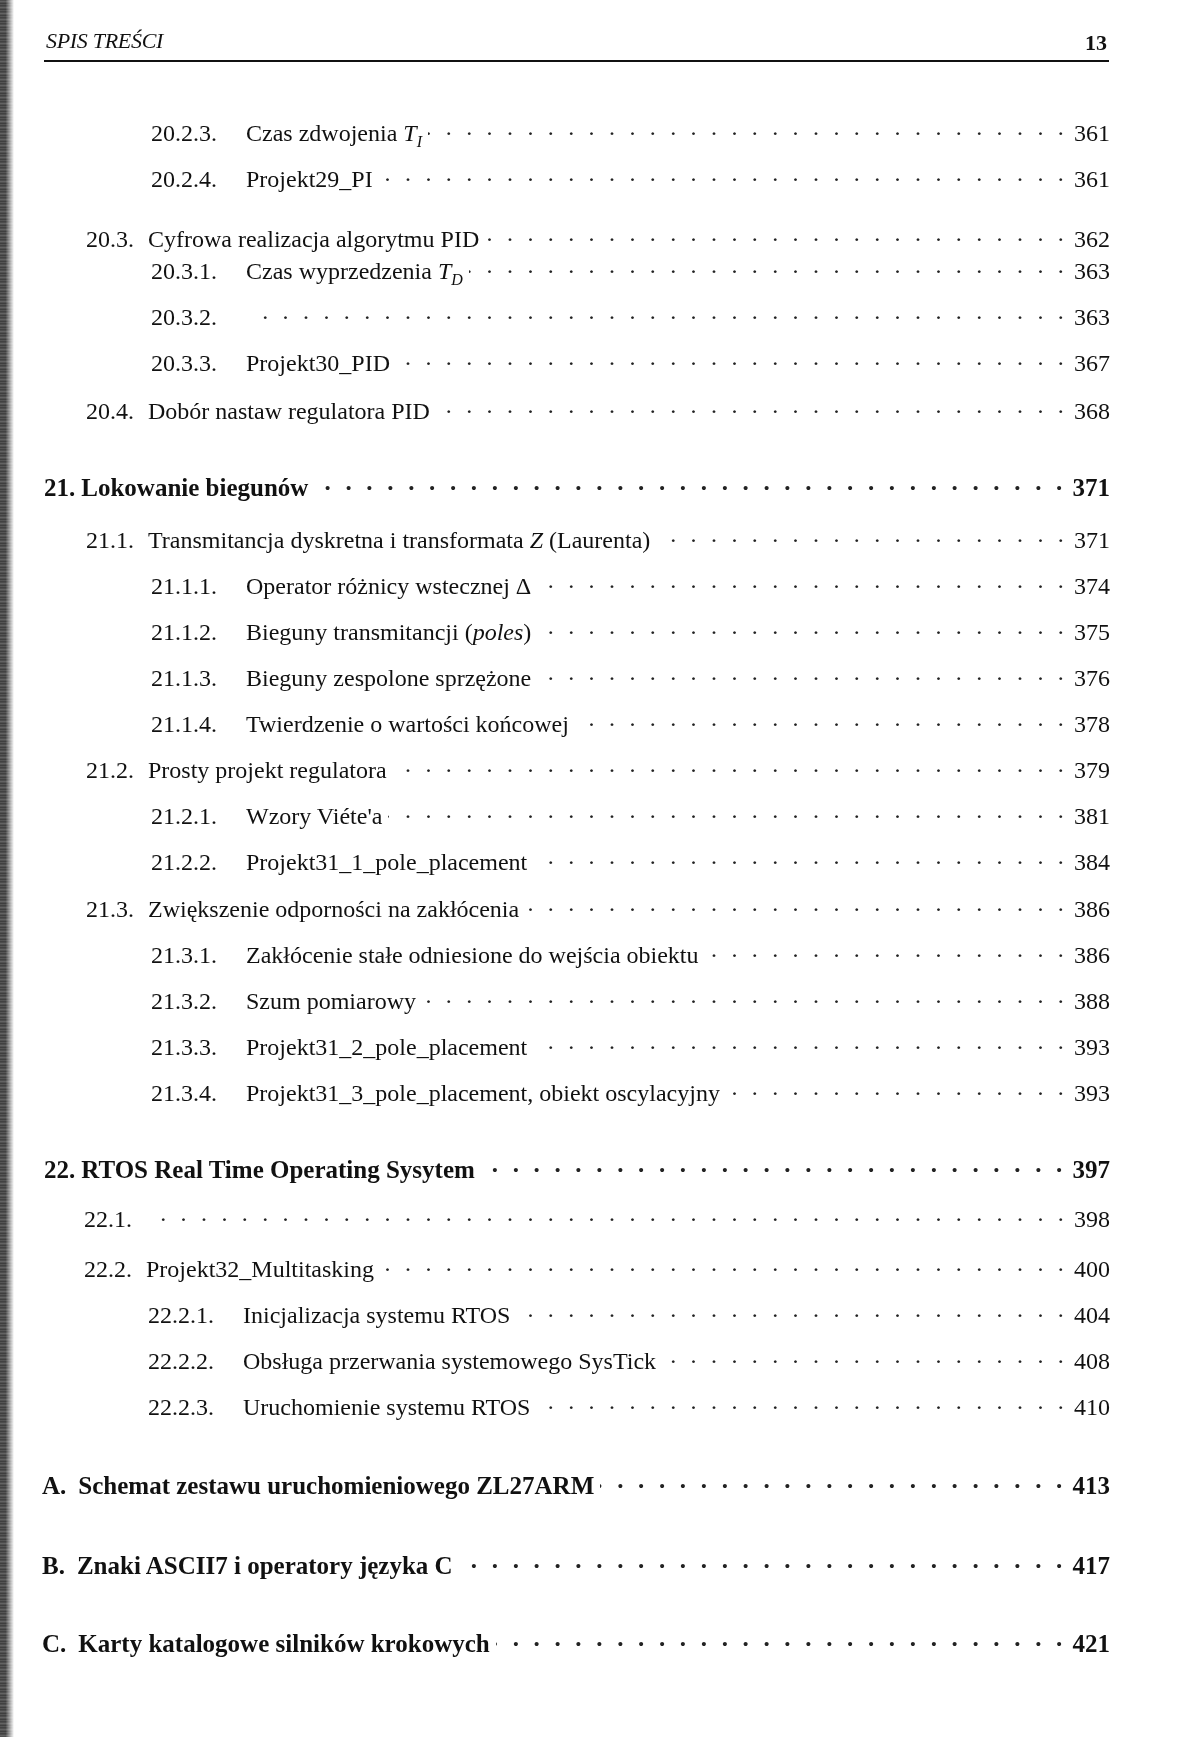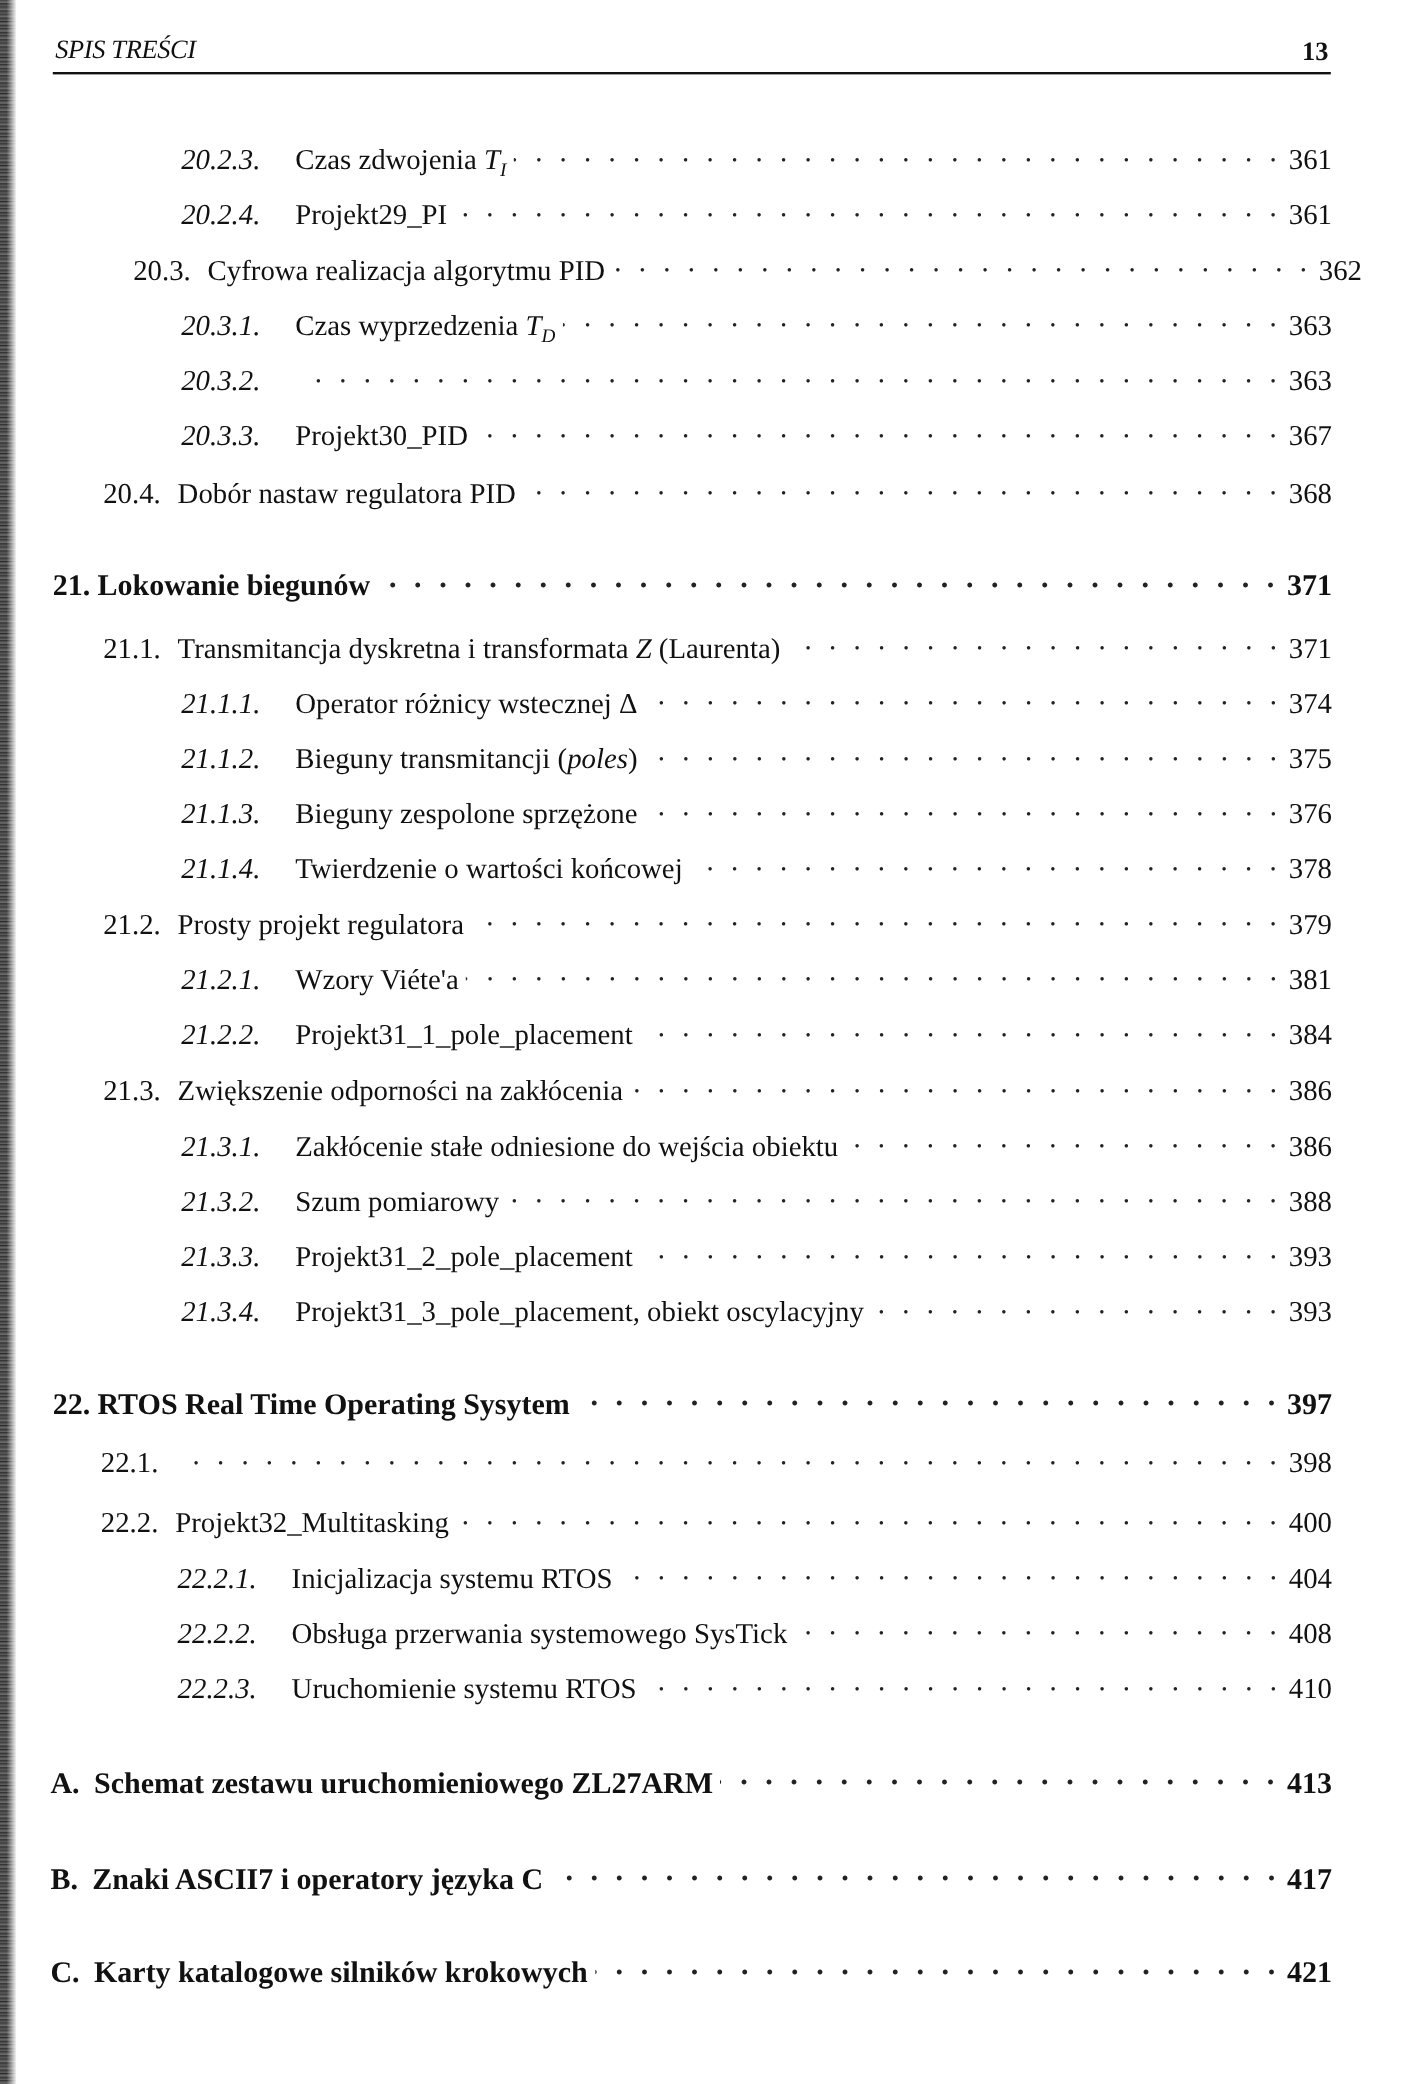--- a/index.html
+++ b/index.html
@@ -32,21 +32,21 @@
     }
     .row .leader::after {
       content: ". . . . . . . . . . . . . . . . . . . . . . . . . . . . . . . . . . . . . . . . . . . . . . . . . . . . . . . . . . . . . . . . . . . . . . . . . . . . . . . . . . . . . . . . . . . . . . . . . . . .";
       letter-spacing: 4.2px;
       display: inline-block; direction: rtl; width: 100%; text-align: right; overflow: hidden;
     }
     .row .page { display: inline-block; text-align: right; }
     .row.chapter { font-weight: bold; font-size: 25px; }
     .row.chapter .leader { font-weight: bold; }
     .lvl1 .num { width: 62px; }
-    .lvl2 .num { width: 95px; font-style: italic; }
+    .lvl2 .num { width: 95px; }
     .lvl0 .num { width: auto; }
   </style>
 </head>
 <body>
 
 <div class="scan-edge"></div>
 
 <div class="header">
   <span class="header-title">SPIS TREŚCI</span>
   <span class="header-page">13</span>
@@ -58,21 +58,21 @@
       <span class="title">Czas zdwojenia <i>T</i><sub style="font-style: italic; font-size: 16px;">I</sub></span>
       <span class="leader"></span>
       <span class="page">361</span>
     </div>
     <div class="row lvl2" style="left: 151px; top: 160px; width: 959px;">
       <span class="num">20.2.4.</span>
       <span class="title">Projekt29_PI</span>
       <span class="leader"></span>
       <span class="page">361</span>
     </div>
-    <div class="row lvl1" style="left: 86px; top: 206px; width: 1024px; margin-left: 25px;">
+    <div class="row lvl1" style="left: 86px; top: 220px; width: 1024px;">
       <span class="num">20.3.</span>
       <span class="title">Cyfrowa realizacja algorytmu PID</span>
       <span class="leader"></span>
       <span class="page">362</span>
     </div>
     <div class="row lvl2" style="left: 151px; top: 252px; width: 959px;">
       <span class="num">20.3.1.</span>
       <span class="title">Czas wyprzedzenia <i>T</i><sub style="font-style: italic; font-size: 16px;">D</sub></span>
       <span class="leader"></span>
       <span class="page">363</span>

